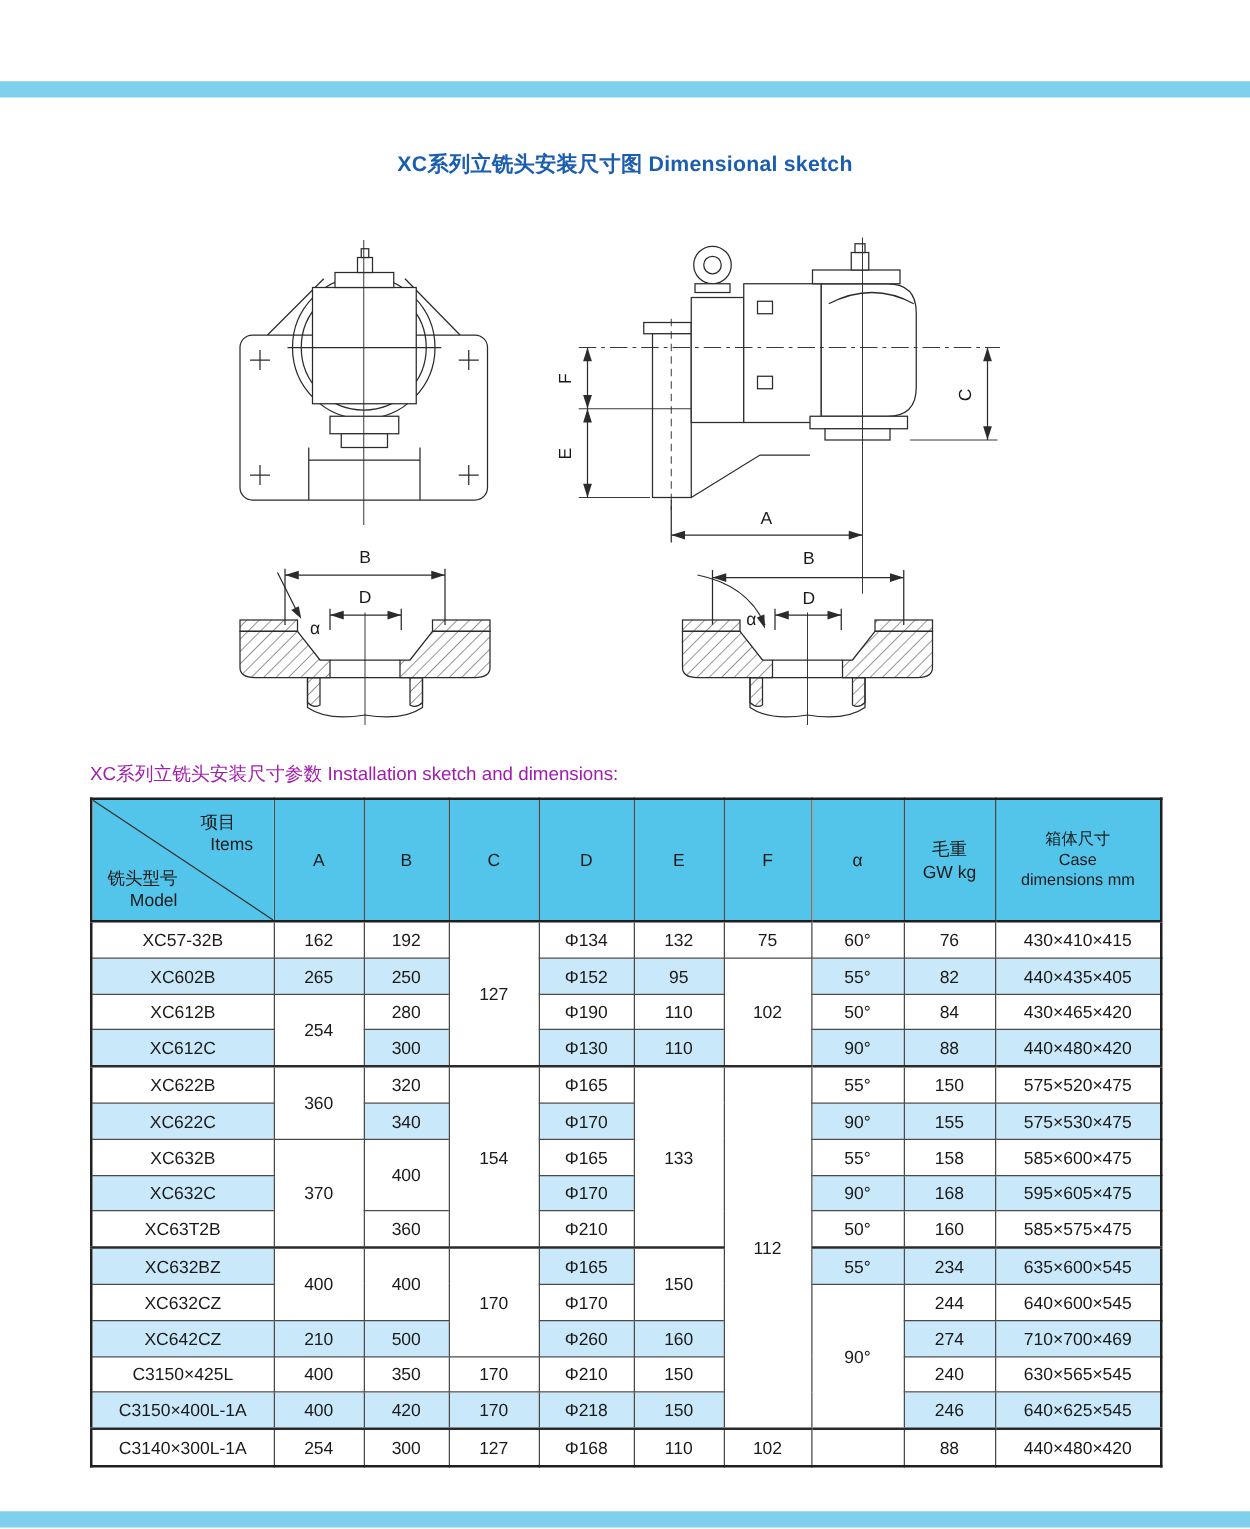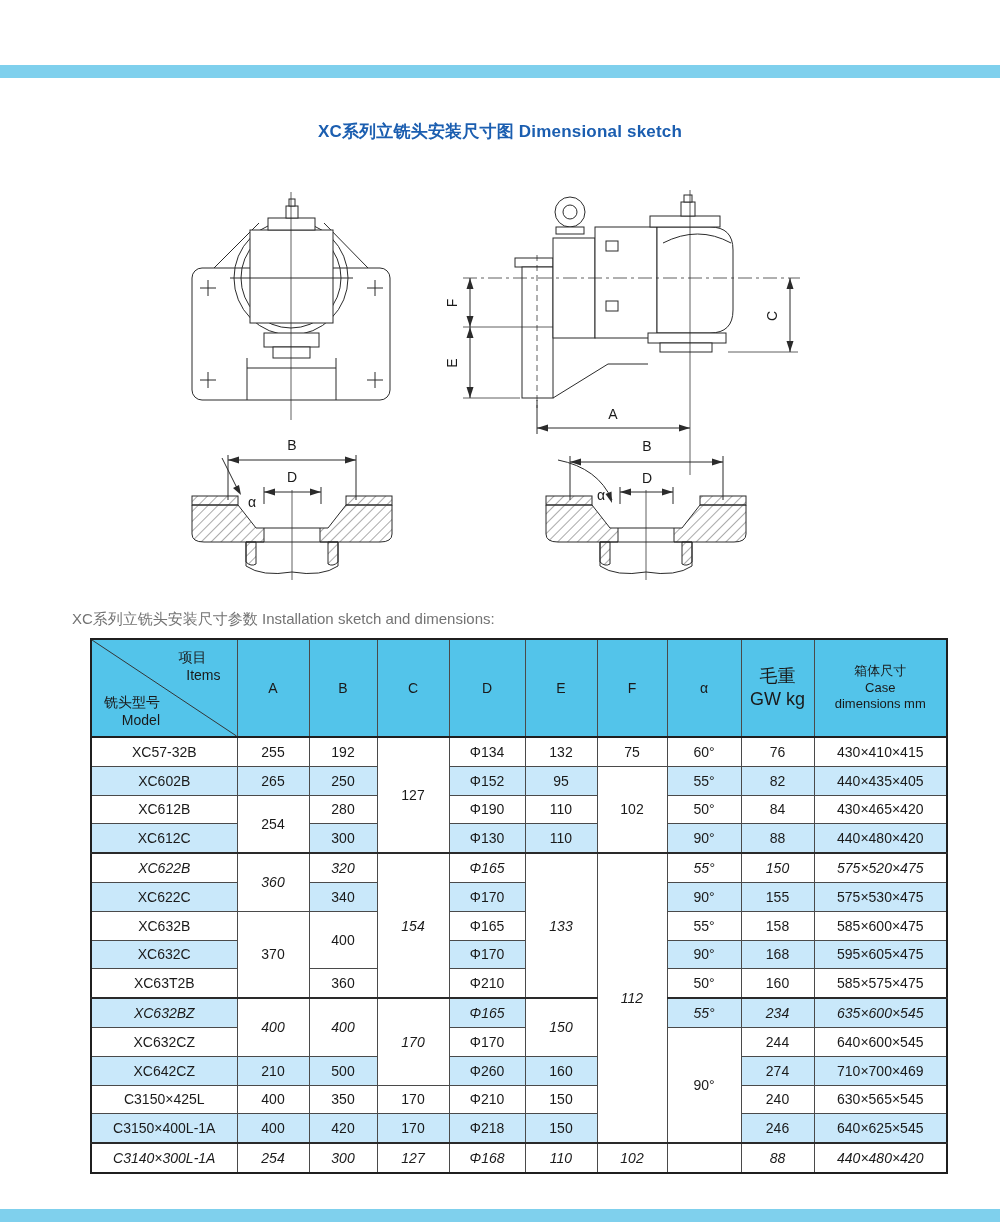--- a/index.html
+++ b/index.html
@@ -4,38 +4,38 @@
 <style>
   html,body{margin:0;padding:0;background:#ffffff;}
   .page{position:relative;width:1000px;height:1223px;background:#ffffff;overflow:hidden;
         font-family:"Liberation Sans", sans-serif;color:#1a1a1a;}
   .accent-bar{position:absolute;left:0;width:1000px;height:13px;background:#7fd0ed;}
   .accent-bar.top{top:65px;}
   .accent-bar.bottom{top:1209px;}
   .doc-title{position:absolute;left:0;top:120px;width:1000px;text-align:center;
              font-size:17px;font-weight:bold;color:#1b5eb0;letter-spacing:.2px;}
   .drawing-svg{position:absolute;left:0;top:0;width:1000px;height:600px;}
-  .table-caption{position:absolute;left:72px;top:610px;font-size:15px;color:#737373;}
-  table.dim{position:absolute;left:90px;top:638px;width:856px;border-collapse:collapse;
+  .table-caption{position:absolute;left:72px;top:610px;font-size:15px;color:#a21caf;}
+  table.dim{position:absolute;left:72px;top:638px;width:856px;border-collapse:collapse;
             table-layout:fixed;border:2px solid #1f1f1f;}
   table.dim th,table.dim td{border:1px solid #4a4a4a;text-align:center;vertical-align:middle;
             padding:0;font-size:14px;color:#1a1a1a;overflow:hidden;}
   table.dim thead th{background:#53c4ea;height:96px;font-weight:normal;border-bottom:2px solid #1f1f1f;}
   table.dim tbody td{height:27.8px;background:#ffffff;}
   table.dim tbody tr.alt td{background:#c9e8fa;}
   table.dim tbody td.span, table.dim tbody tr.alt td.span{background:#ffffff;}
-  table.dim tbody tr.thick td{border-top:2px solid #2a2a2a;font-style:italic;}
+  table.dim tbody tr.thick td{border-top:2px solid #2a2a2a;}
   th.corner{position:relative;padding:0;}
   th.corner .diag{position:absolute;left:0;top:0;width:100%;height:100%;}
   .corner-top{position:absolute;top:9px;right:16px;line-height:1.25;font-size:14px;text-align:center;}
   .corner-top span{display:block;}
   .corner-top .en{padding-left:22px;}
   .corner-bottom{position:absolute;bottom:7px;left:12px;line-height:1.25;font-size:14px;text-align:right;}
   .corner-bottom span{display:block;}
-  .hdr-2line span{display:block;line-height:1.3;font-size:18px;}
+  .hdr-2line span{display:block;line-height:1.3;font-size:14px;}
   .hdr-3line span{display:block;line-height:1.3;font-size:13px;}
   .svg-label{font-family:"Liberation Sans", sans-serif;font-size:14px;fill:#1a1a1a;}
 </style>
 </head>
 <body>
 
 <div class="page">
 
   <div class="accent-bar top"></div>
 
@@ -213,21 +213,21 @@
         <th class="hdr-3line">
           <span>箱体尺寸</span>
           <span>Case</span>
           <span>dimensions mm</span>
         </th>
       </tr>
     </thead>
     <tbody>
       <tr>
         <td>XC57-32B</td>
-        <td>255</td>
+        <td>162</td>
         <td>192</td>
         <td class="span" rowspan="4">127</td>
         <td>Φ134</td>
         <td>132</td>
         <td>75</td>
         <td>60°</td>
         <td>76</td>
         <td>430×410×415</td>
       </tr>
       <tr class="alt">

